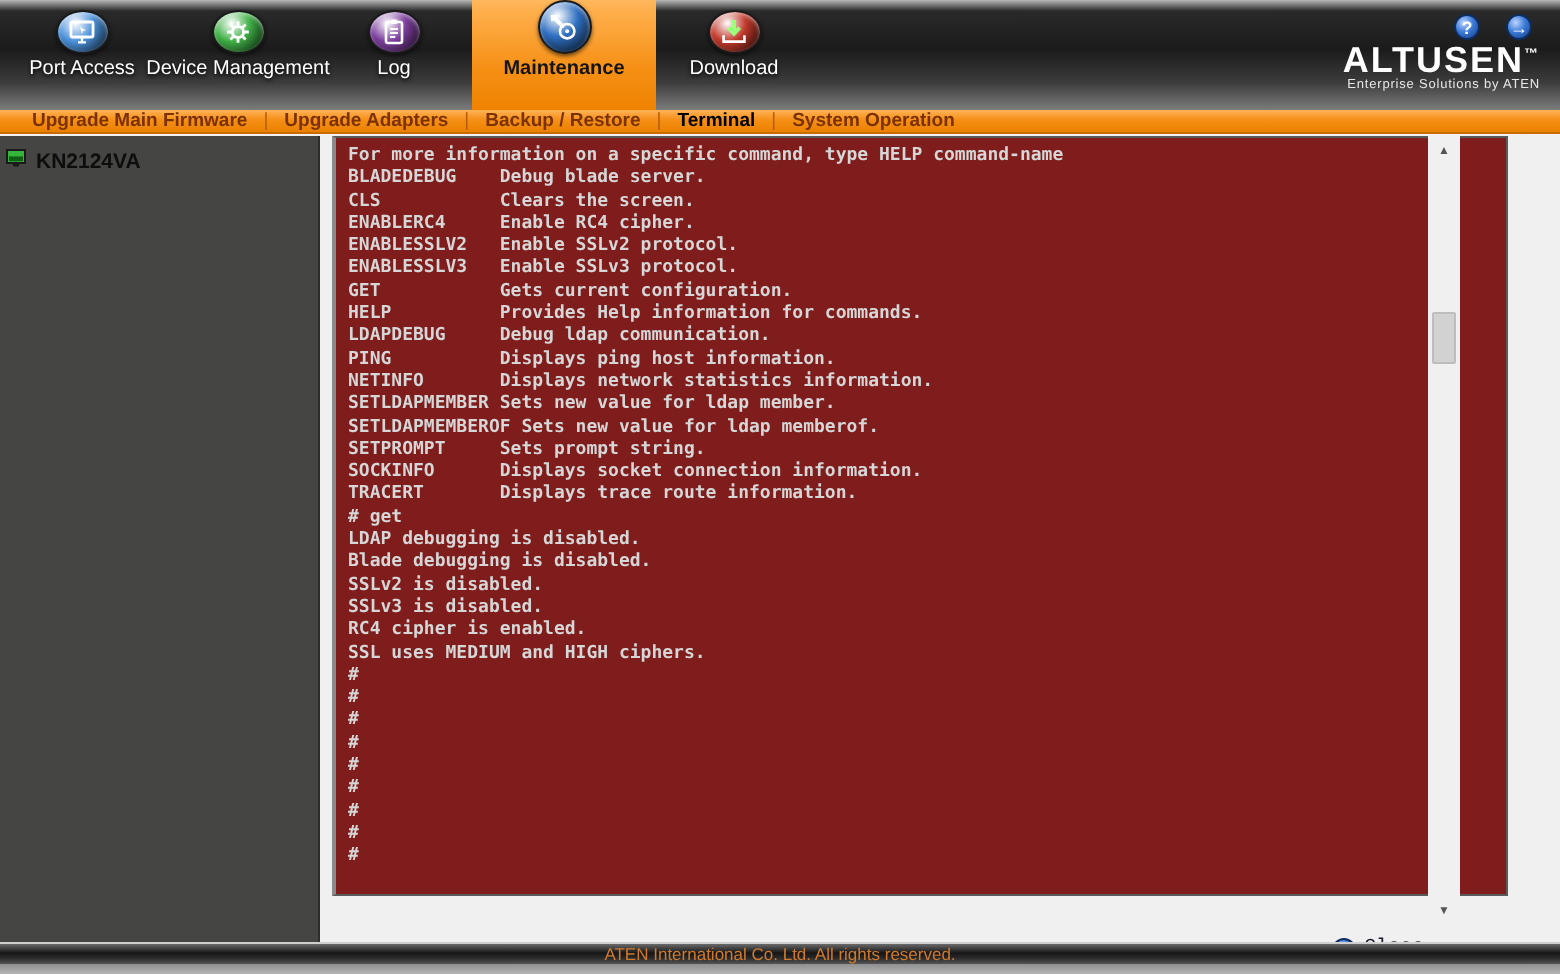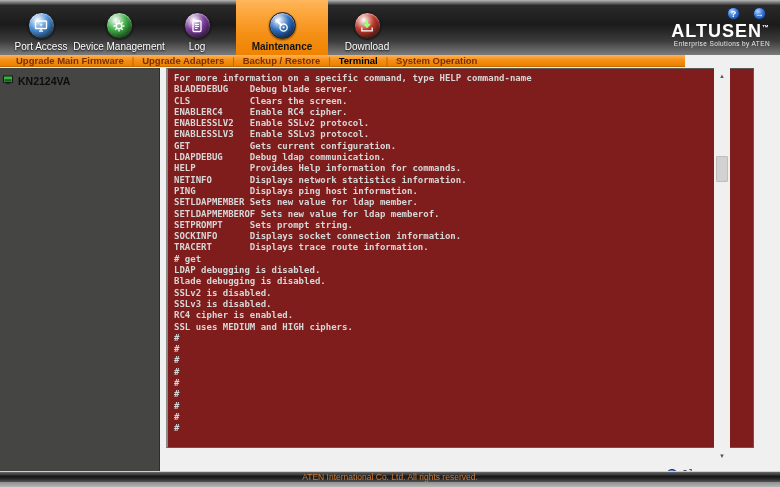--- a/index.html
+++ b/index.html
@@ -5,42 +5,42 @@
   html,body{margin:0;padding:0;background:#9a9a9a;}
   *{box-sizing:border-box;}
   .screen{position:relative;width:780px;height:487px;overflow:hidden;
           font-family:"Liberation Sans",sans-serif;background:#f0f0f0;}
 
   
   .header{position:absolute;left:0;top:0;width:780px;height:55px;
           background:linear-gradient(180deg,#b8b8b8 0%,#2a2a2a 10%,#1b1b1b 45%,#3c3c3c 75%,#7c7c7c 100%);}
   .tabs{position:absolute;left:2px;bottom:0;display:flex;align-items:flex-end;}
   .tab{width:78px;height:50px;display:flex;flex-direction:column;align-items:center;
-       justify-content:flex-end;padding-bottom:3px;cursor:pointer;position:relative;}
+       justify-content:flex-end;padding-bottom:15px;cursor:pointer;position:relative;}
   .tab-label{font-size:10px;color:#fff;white-space:nowrap;text-shadow:0 1px 2px #000;margin-top:2px;}
   .tab.selected{width:92px;height:70px;border-radius:9px 9px 0 0;
        background:linear-gradient(180deg,#ffd397 0%,#ffb04e 28%,#f59016 70%,#ef8200 100%);
        box-shadow:inset 0 1px 0 #ffe7c2;}
   .tab.selected .tab-label{color:#141414;text-shadow:none;font-weight:bold;}
   .sphere{width:27px;height:27px;border-radius:50%;display:flex;align-items:center;justify-content:center;
        background:radial-gradient(circle at 35% 28%, #ffffff 0%, var(--c,#888) 42%, #000 100%);
        border:1px solid #1a1a1a;box-shadow:0 1px 2px rgba(0,0,0,.6), inset 0 1px 2px rgba(255,255,255,.55);}
   .sphere svg{display:block;}
 
   .hdr-mini{position:absolute;right:14px;top:7px;display:flex;gap:13px;}
   .mini-btn{width:13px;height:13px;border-radius:50%;display:flex;align-items:center;justify-content:center;
        background:radial-gradient(circle at 35% 30%,#bcd6ff 0%,#3d7bd6 45%,#123c86 100%);
        color:#fff;font-size:9px;font-weight:bold;cursor:pointer;border:1px solid #0d2c60;}
   .logo{position:absolute;right:10px;top:20px;text-align:right;color:#fff;}
   .brand{font-size:18px;font-weight:bold;letter-spacing:1px;line-height:16px;}
   .brand sup{font-size:7px;}
   .tagline{font-size:6.5px;color:#e8e8e8;letter-spacing:.4px;margin-top:1px;}
 
   
-  .submenu{position:absolute;left:0;top:55px;width:685px;height:12px;
+  .submenu{position:absolute;left:0;top:55px;width:780px;height:12px;
        background:linear-gradient(180deg,#ffb257 0%,#f59016 45%,#ea8000 100%);
        display:flex;align-items:center;font-size:9.5px;font-weight:bold;color:#7b3100;
        padding-left:8px;border-bottom:1px solid #c96c00;}
   .submenu .mi{padding:0 8px;cursor:pointer;white-space:nowrap;}
   .submenu .mi.sel{color:#000;}
   .submenu .sep{color:#b85c00;font-weight:normal;}
 
   
   .content{position:absolute;left:0;top:68px;width:732px;height:403px;display:flex;}
   .sidebar{width:160px;height:100%;background:#454543;border-right:1px solid #2e2e2c;padding:4px 3px;}
@@ -181,24 +181,24 @@
 
     <div class="main">
       <div class="terminal">
           <div class="term-line">For more information on a specific command, type HELP command-name</div>
           <div class="term-line">BLADEDEBUG    Debug blade server.</div>
           <div class="term-line">CLS           Clears the screen.</div>
           <div class="term-line">ENABLERC4     Enable RC4 cipher.</div>
           <div class="term-line">ENABLESSLV2   Enable SSLv2 protocol.</div>
           <div class="term-line">ENABLESSLV3   Enable SSLv3 protocol.</div>
           <div class="term-line">GET           Gets current configuration.</div>
+          <div class="term-line">HELP          Provides Help information for commands.</div>
           <div class="term-line">LDAPDEBUG     Debug ldap communication.</div>
-          <div class="term-line">HELP          Provides Help information for commands.</div>
+          <div class="term-line">PING          Displays ping host information.</div>
           <div class="term-line">NETINFO       Displays network statistics information.</div>
-          <div class="term-line">PING          Displays ping host information.</div>
           <div class="term-line">SETLDAPMEMBER Sets new value for ldap member.</div>
           <div class="term-line">SETLDAPMEMBEROF Sets new value for ldap memberof.</div>
           <div class="term-line">SETPROMPT     Sets prompt string.</div>
           <div class="term-line">SOCKINFO      Displays socket connection information.</div>
           <div class="term-line">TRACERT       Displays trace route information.</div>
           <div class="term-line"># get</div>
           <div class="term-line">LDAP debugging is disabled.</div>
           <div class="term-line">Blade debugging is disabled.</div>
           <div class="term-line">SSLv2 is disabled.</div>
           <div class="term-line">SSLv3 is disabled.</div>

